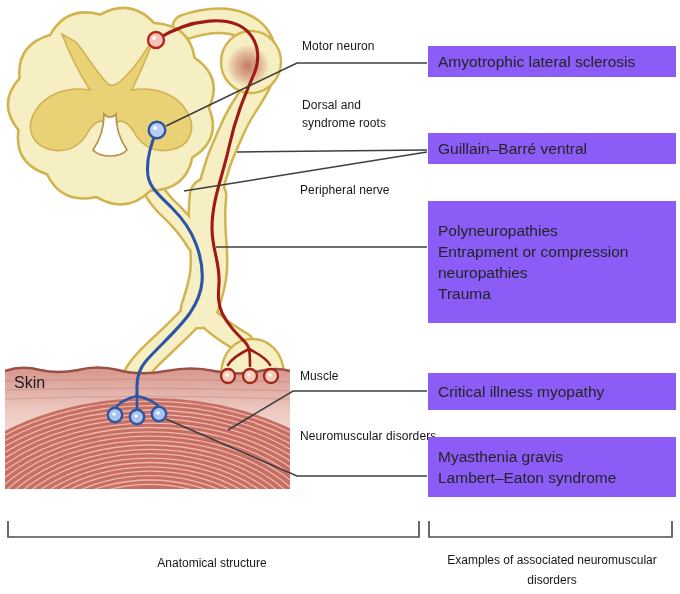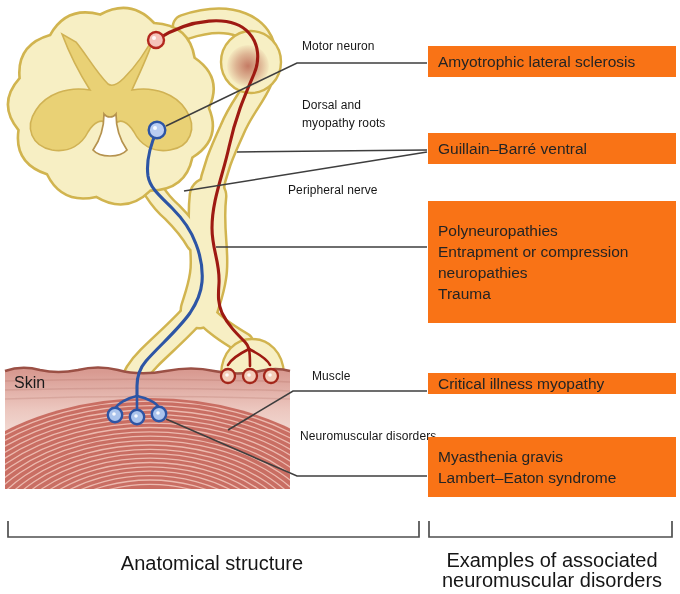--- a/index.html
+++ b/index.html
@@ -1,24 +1,24 @@
 <!DOCTYPE html>
 <html><head>
 <meta charset="utf-8">
 <style>
   html,body{margin:0;padding:0;background:#ffffff;}
   body{font-family:"Liberation Sans", sans-serif;}
   .stage{position:relative;width:680px;height:594px;background:#fff;overflow:hidden;}
   .stage svg{position:absolute;left:0;top:0;}
   .lbl{position:absolute;color:#161616;font-size:12px;line-height:18px;letter-spacing:.1px;}
   .skin-lbl{position:absolute;color:#1b1b1b;font-size:16px;}
-  .dbox{position:absolute;left:428px;width:248px;background:#f97316;color:#242424;
+  .dbox{position:absolute;left:428px;width:248px;background:#8b5cf6;color:#242424;
         font-size:15.5px;line-height:21px;box-sizing:border-box;padding:0 10px;
         display:flex;align-items:center;white-space:pre-line;}
-  .caption{position:absolute;color:#161616;font-size:20px;line-height:20px;text-align:center;}
+  .caption{position:absolute;color:#161616;font-size:12px;line-height:20px;text-align:center;}
 </style>
 </head>
 <body>
 
 <div class="stage">
 
 <svg id="art" width="680" height="594" viewBox="0 0 680 594">
   <defs>
     <linearGradient id="skinGrad" gradientUnits="userSpaceOnUse" x1="0" y1="372" x2="0" y2="489">
       <stop offset="0" stop-color="#d89a91"></stop>
@@ -179,31 +179,31 @@
     <path d="M 166,419 L 297,476 L 427,476"></path>
   </g>
 
   <g stroke="#4f4f4f" stroke-width="1.7" fill="none">
     <path d="M 8,521 L 8,537 L 419,537 L 419,521"></path>
     <path d="M 429,521 L 429,537 L 672,537 L 672,521"></path>
   </g>
 </svg>
 
 <div class="lbl" style="left:302px;top:37px;width:120px;">Motor neuron</div>
-<div class="lbl" style="left:302px;top:96px;width:110px;">Dorsal and myopathy roots</div>
-<div class="lbl" style="left:288px;top:181px;width:100px;">Peripheral nerve</div>
-<div class="lbl" style="left:312px;top:367px;width:100px;">Muscle</div>
+<div class="lbl" style="left:302px;top:96px;width:110px;">Dorsal and syndrome roots</div>
+<div class="lbl" style="left:300px;top:181px;width:100px;">Peripheral nerve</div>
+<div class="lbl" style="left:300px;top:367px;width:100px;">Muscle</div>
 <div class="lbl" style="left:300px;top:427px;width:140px;">Neuromuscular disorders</div>
 <div class="skin-lbl" style="left:14px;top:374px;">Skin</div>
 
 <div class="dbox" style="top:46px;height:31px;">Amyotrophic lateral sclerosis</div>
 <div class="dbox" style="top:133px;height:31px;">Guillain–Barré ventral</div>
 <div class="dbox" style="top:201px;height:122px;">Polyneuropathies
 Entrapment or compression neuropathies
 Trauma</div>
-<div class="dbox" style="top:373px;height:21px;">Critical illness myopathy</div>
+<div class="dbox" style="top:373px;height:37px;">Critical illness myopathy</div>
 <div class="dbox" style="top:437px;height:60px;">Myasthenia gravis
 Lambert–Eaton syndrome</div>
 
 <div class="caption" style="left:62px;top:553px;width:300px;">Anatomical structure</div>
 <div class="caption" style="left:430px;top:550px;width:244px;">Examples of associated neuromuscular disorders</div>
 
 </div>
 
 </body></html>

